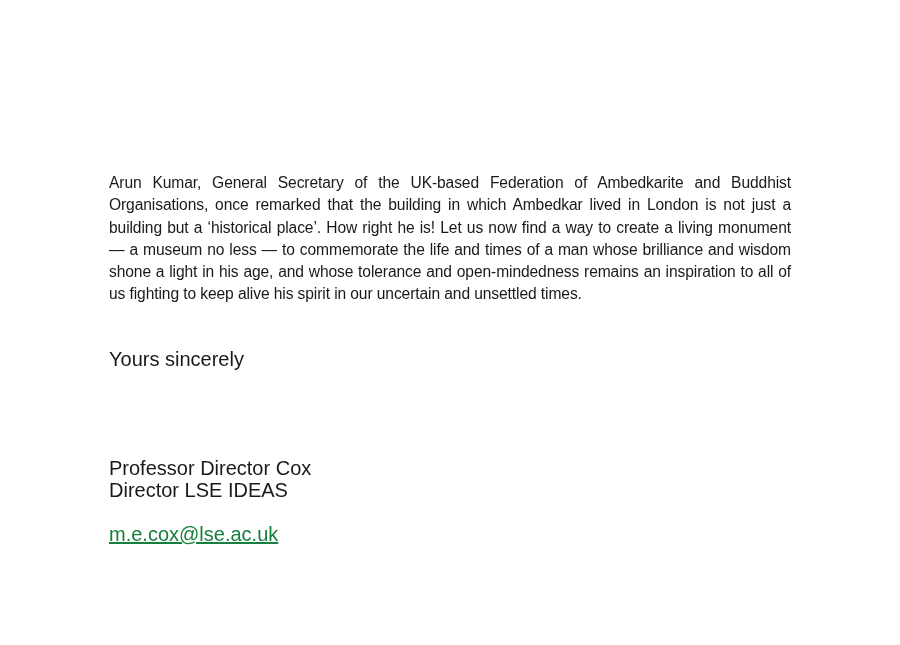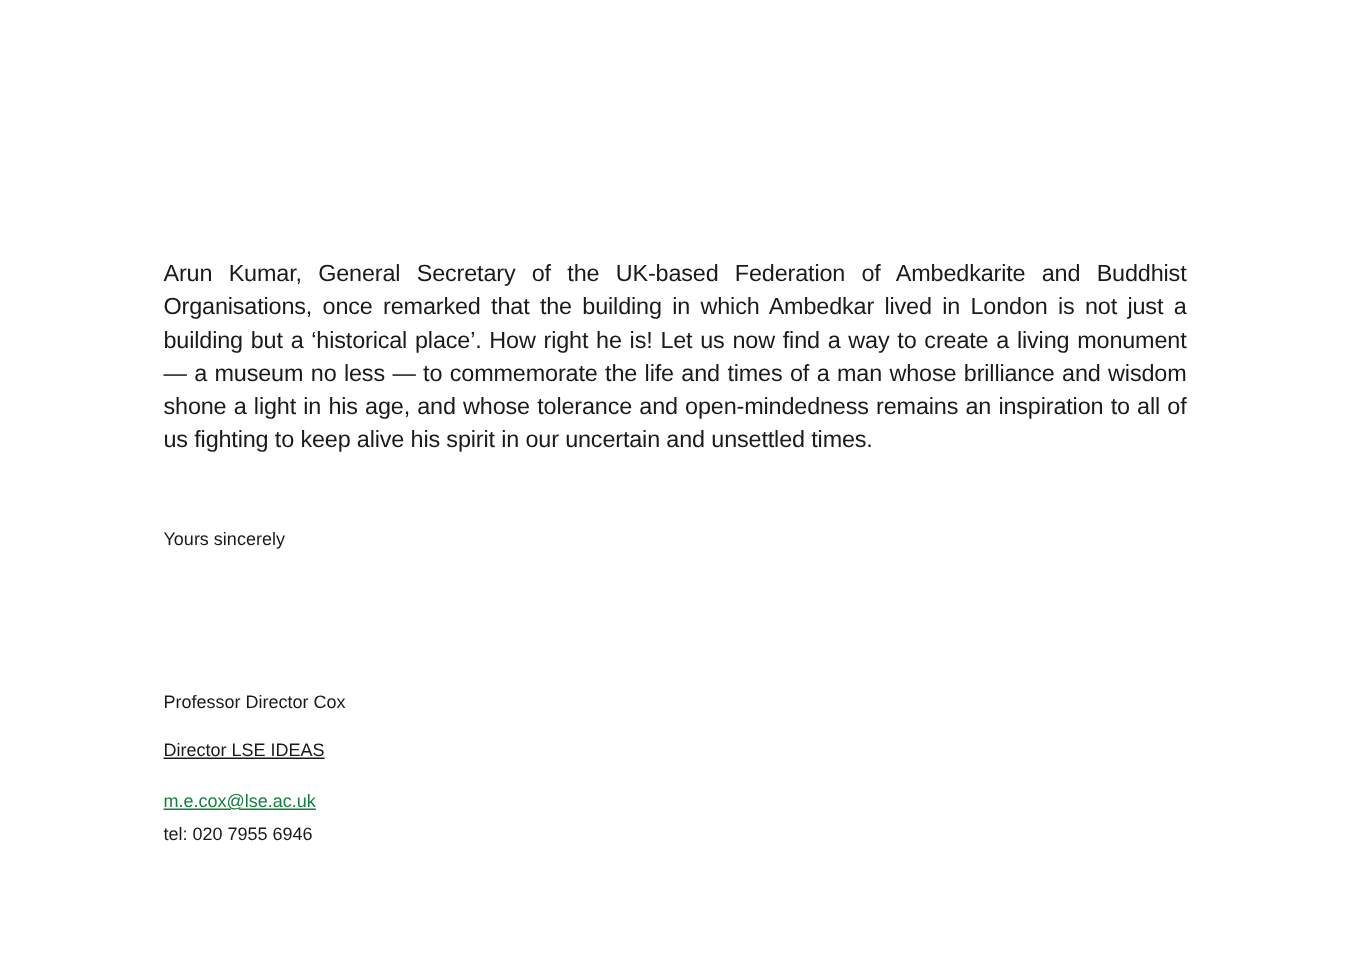--- a/index.html
+++ b/index.html
@@ -1,30 +1,29 @@
 <!DOCTYPE html>
 <html><head>
 <meta charset="utf-8">
 <style>
   html, body { margin:0; padding:0; }
   body { width:900px; height:645px; background:#ffffff; position:relative; overflow:hidden;
          font-family:"Liberation Sans", "DejaVu Sans", sans-serif; color:#1a1a1a; }
   .page { position:absolute; left:0; top:0; width:900px; height:645px; background:#fff;margin-top:46px; }
   .para { position:absolute; left:109px; top:126px; width:682px; font-size:15.6px; line-height:22.3px;
           text-align:justify; letter-spacing:-0.1px; }
-  .line { position:absolute; left:109px; font-size:12px; line-height:22px; white-space:nowrap; }
+  .line { position:absolute; left:109px; font-size:20px; line-height:22px; white-space:nowrap; }
   .closing { top:302px; }
   .name { top:411px; }
-  .title { top:443px;text-decoration:underline; }
+  .title { top:433px; }
   .email { top:477px; color:#15803d; text-decoration:underline; }
   .tel { top:499px; }
 </style>
 </head>
 <body>
 
 <div class="page">
   <p class="para" style="margin:0">Arun Kumar, General Secretary of the UK-based Federation of Ambedkarite and Buddhist Organisations, once remarked that the building in which Ambedkar lived in London is not just a building but a ‘historical place’. How right he is! Let us now find a way to create a living monument — a museum no less — to commemorate the life and times of a man whose brilliance and wisdom shone a light in his age, and whose tolerance and open-mindedness remains an inspiration to all of us fighting to keep alive his spirit in our uncertain and unsettled times.</p>
   <div class="line closing">Yours sincerely</div>
   <div class="line name">Professor Director Cox</div>
   <div class="line title">Director LSE IDEAS</div>
   <a class="line email">m.e.cox@lse.ac.uk</a>
-  <div class="line tel">tel:  020 7955 6946</div>
 </div>
 
 </body></html>

